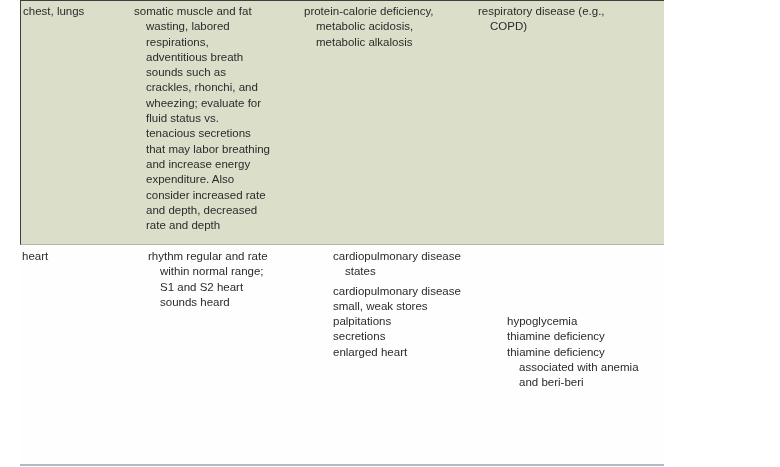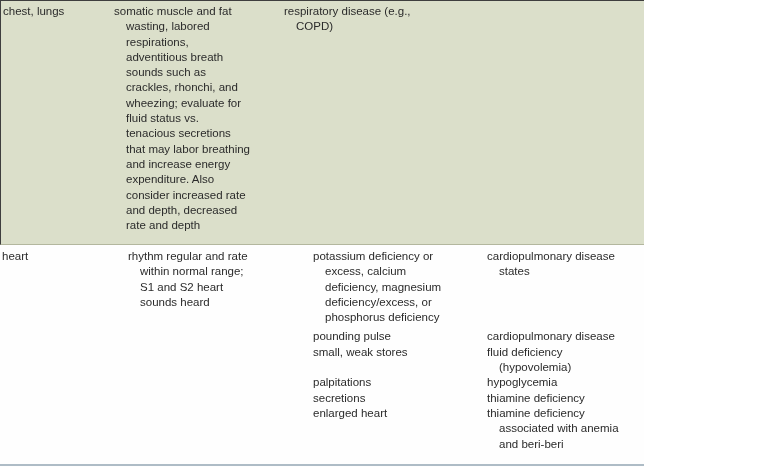--- a/index.html
+++ b/index.html
@@ -10,20 +10,21 @@
   .page {
     position: relative;
     width: 644px;
     height: 467px;
     overflow: hidden;
     background: #fefefe;
     font-family: "Liberation Sans", "DejaVu Sans", sans-serif;
     font-size: 11.5px;
     line-height: 15.3px;
     color: #2b2b2b;
+    margin-left: 20px;
     -webkit-font-smoothing: antialiased;
   }
   .row {
     display: grid;
     box-sizing: border-box;
     width: 780px;
   }
   .row-1 {
     grid-template-columns: 111px 170px 174px 165px 158px;
     height: 245px;
@@ -85,52 +86,47 @@
 crackles, rhonchi, and
 wheezing; evaluate for
 fluid status vs.
 tenacious secretions
 that may labor breathing
 and increase energy
 expenditure. Also
 consider increased rate
 and depth, decreased
 rate and depth</div>
+    <div class="cell hang">protein-calorie deficiency,
+metabolic acidosis,
+metabolic alkalosis</div>
     <div class="cell hang">respiratory disease (e.g.,
 COPD)</div>
   </div>
 
   <div class="row row-2">
     <div class="cell">heart</div>
     <div class="cell hang">rhythm regular and rate
 within normal range;
 S1 and S2 heart
 sounds heard</div>
 
     <div class="subrows">
 
       <div class="subrow">
-        <div class="cell hang">potassium deficiency or
-excess, calcium
-deficiency, magnesium
-deficiency/excess, or
-phosphorus deficiency</div>
         <div class="cell hang">cardiopulmonary disease
 states</div>
       </div>
 
       <div class="subrow gap-above">
-        <div class="cell hang">pounding pulse</div>
         <div class="cell hang">cardiopulmonary disease</div>
       </div>
 
       <div class="subrow">
         <div class="cell hang">small, weak stores</div>
-        <div class="cell hang">fluid deficiency
-(hypovolemia)</div>
         <div class="cell hang"></div>
       </div>
 
       <div class="subrow">
         <div class="cell hang">palpitations</div>
         <div class="cell hang">hypoglycemia</div>
         <div class="cell hang"></div>
       </div>
 
       <div class="subrow">

